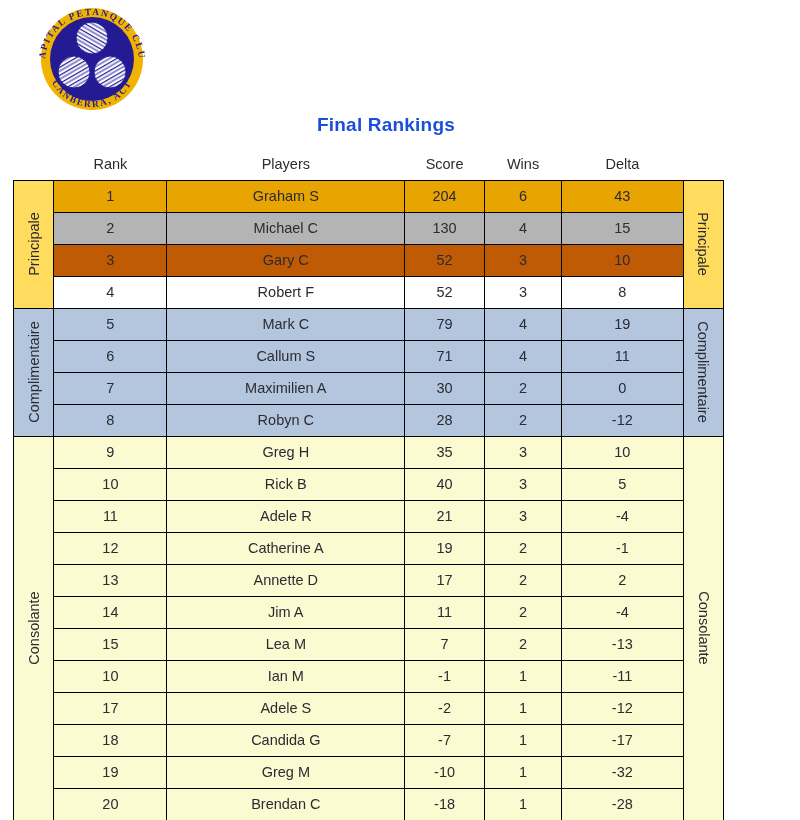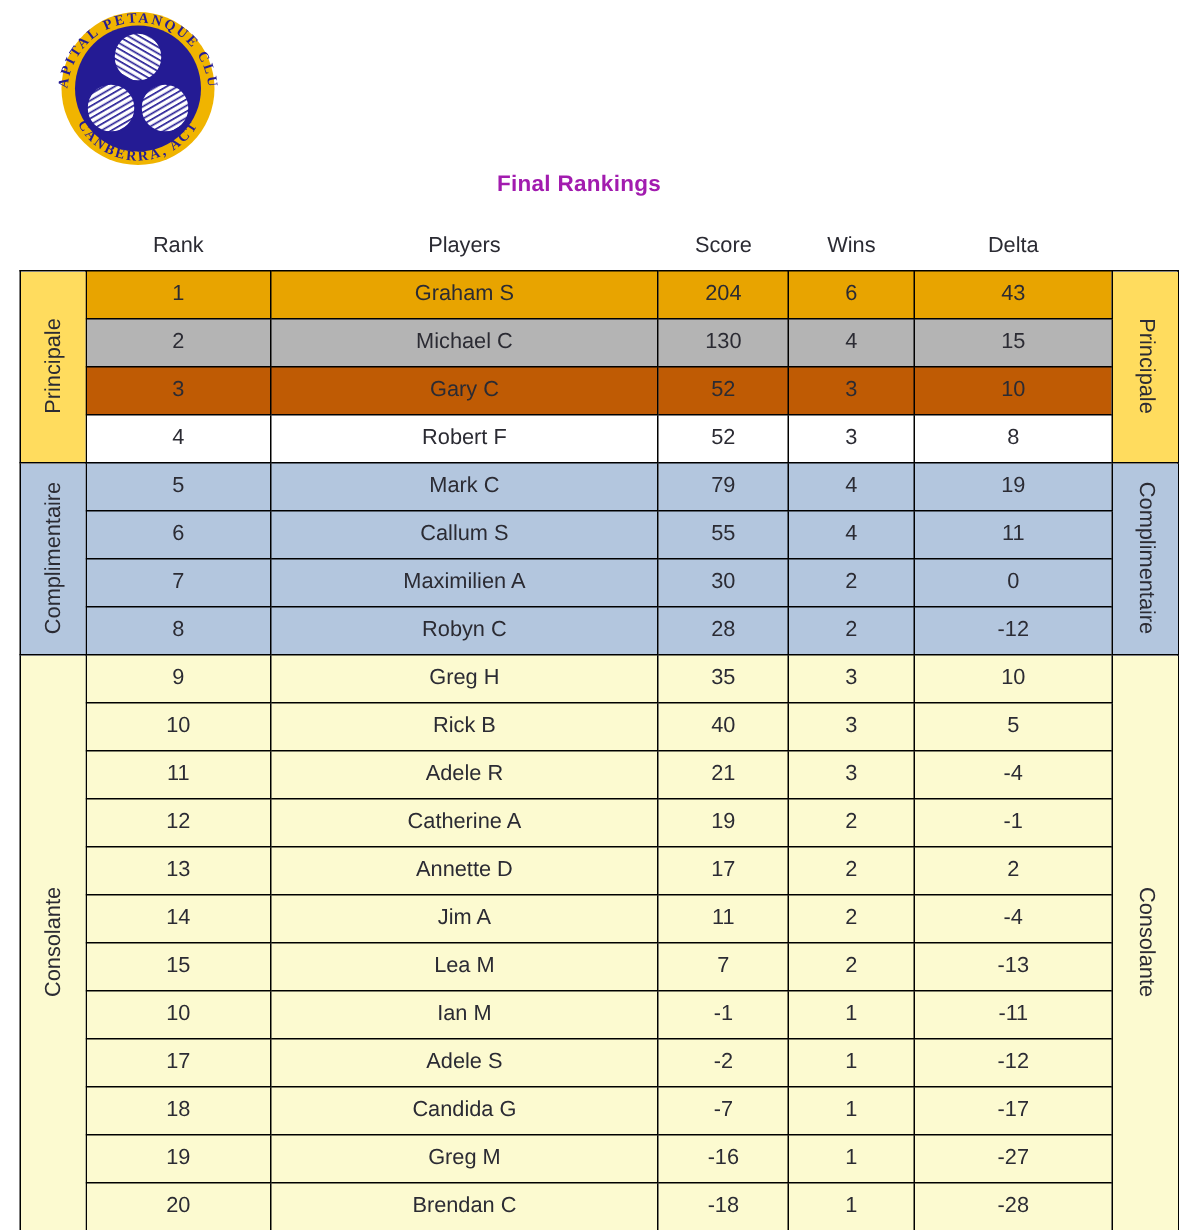--- a/index.html
+++ b/index.html
@@ -13,28 +13,28 @@
   }
 
   
   #logo-wrap{position:absolute;left:26px;top:4px;width:132px;height:110px;}
   #logo-svg{display:block;}
 
   
   #page-title{
     position:absolute;left:0;top:114px;width:772px;
     text-align:center;
-    font-size:15px;font-weight:bold;color:#a21caf;
+    font-size:19px;font-weight:bold;color:#1d4ed8;
     letter-spacing:.2px;
   }
 
   
   #rank-table{
     position:absolute;left:13px;top:148px;
-    width:773px;
+    width:711px;
     border-collapse:collapse;
     table-layout:fixed;
   }
   #rank-table col.c-band{width:34px;}
   #rank-table col.c-rank{width:95px;}
   #rank-table col.c-player{width:200px;}
   #rank-table col.c-score{width:67px;}
   #rank-table col.c-wins{width:65px;}
   #rank-table col.c-delta{width:102px;}
 
@@ -205,21 +205,21 @@
         <td class="cell ">19</td>
         <td class="band band-right sec-complimentaire-band" rowspan="4">
           <span class="band-inner">
             <span class="band-text">Complimentaire</span>
           </span>
         </td>
       </tr>
       <tr class="row-comp">
         <td class="cell ">6</td>
         <td class="cell c-player-cell">Callum S</td>
-        <td class="cell ">55</td>
+        <td class="cell ">71</td>
         <td class="cell ">4</td>
         <td class="cell ">11</td>
       </tr>
       <tr class="row-comp">
         <td class="cell ">7</td>
         <td class="cell c-player-cell">Maximilien A</td>
         <td class="cell ">30</td>
         <td class="cell ">2</td>
         <td class="cell ">0</td>
       </tr>
@@ -306,23 +306,23 @@
       <tr class="row-cons">
         <td class="cell ">18</td>
         <td class="cell c-player-cell">Candida G</td>
         <td class="cell ">-7</td>
         <td class="cell ">1</td>
         <td class="cell ">-17</td>
       </tr>
       <tr class="row-cons">
         <td class="cell ">19</td>
         <td class="cell c-player-cell">Greg M</td>
-        <td class="cell ">-16</td>
-        <td class="cell ">1</td>
-        <td class="cell ">-27</td>
+        <td class="cell ">-10</td>
+        <td class="cell ">1</td>
+        <td class="cell ">-32</td>
       </tr>
       <tr class="row-cons">
         <td class="cell ">20</td>
         <td class="cell c-player-cell">Brendan C</td>
         <td class="cell ">-18</td>
         <td class="cell ">1</td>
         <td class="cell ">-28</td>
       </tr>
     </tbody>
 </table>

